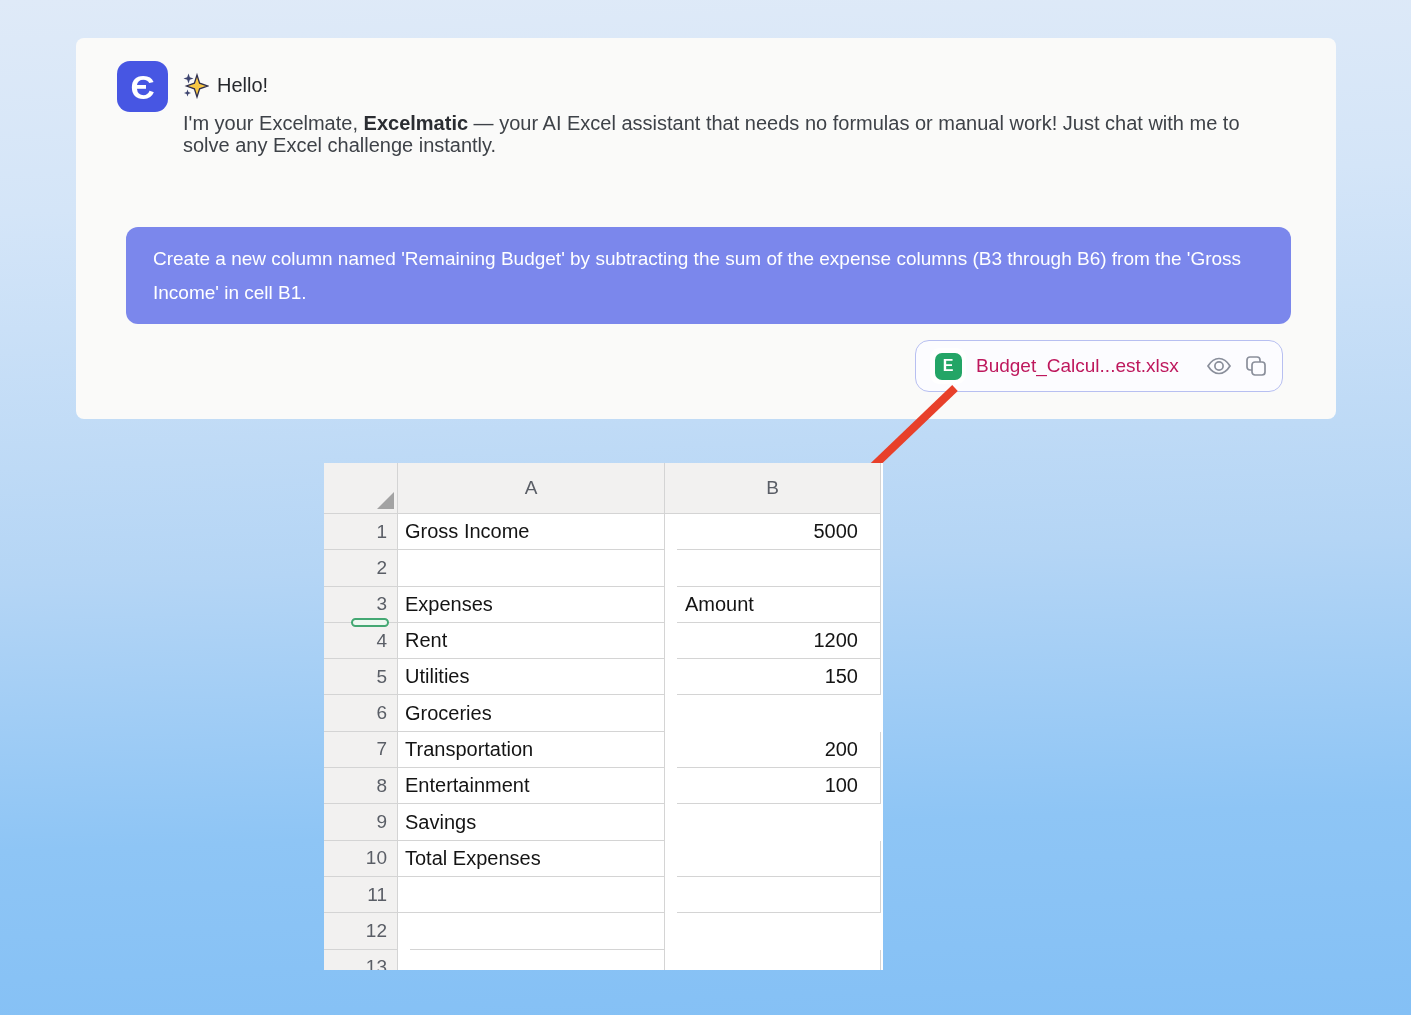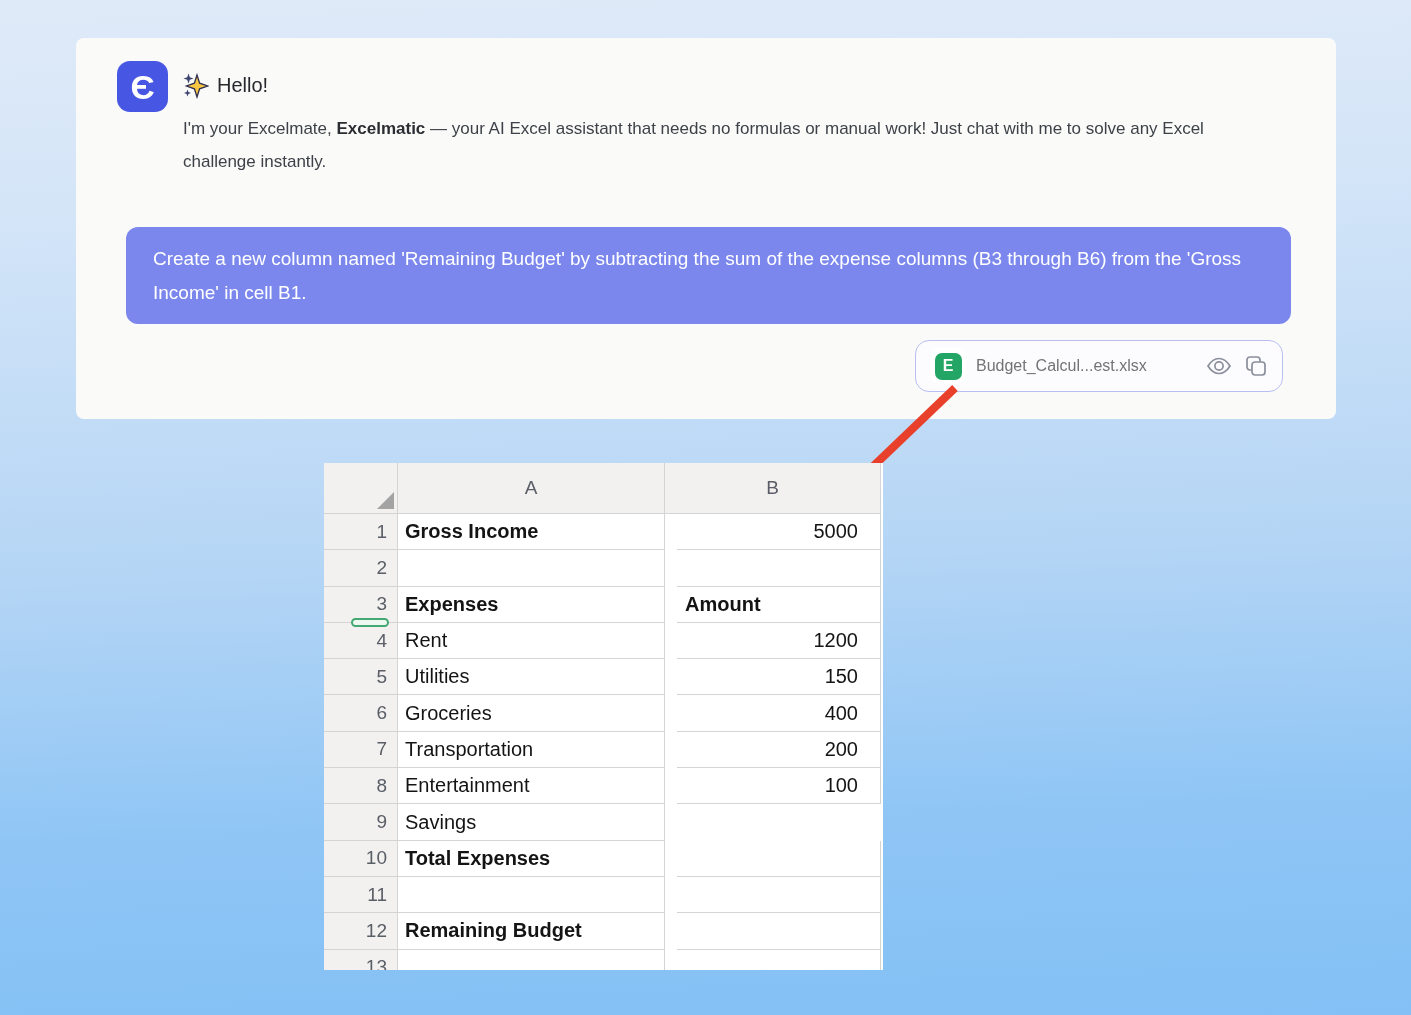--- a/index.html
+++ b/index.html
@@ -21,21 +21,21 @@
     display:flex; align-items:center; justify-content:center;
     font-size:34px; font-weight:700; line-height:1;
   }
   .hello-row {
     position:absolute; left:106px; top:34px; display:flex; align-items:center; gap:8px;
   }
   .hello-row .sparkles { width:27px; height:27px; display:inline-block; }
   .hello-text { font-size:20px; font-weight:400; color:#26282d; }
   .intro {
     position:absolute; left:107px; top:74px; width:1080px;
-    font-size:17px; line-height:33px; color:#3e4248;
+    font-size:20px; line-height:22px; color:#3e4248;
   }
   .intro b { color:#2b2d32; }
 
   .bubble {
     position:absolute; left:50px; top:189px; width:1165px; height:97px;
     background:#7b87ec; border-radius:12px; color:#ffffff;
     font-size:19px; line-height:34px; padding:15px 27px;
   }
 
   .chip {
@@ -45,21 +45,21 @@
   }
   .file-tile {
     width:36px; height:36px; background:#ffffff; border-radius:9px;
     display:flex; align-items:center; justify-content:center; flex:0 0 auto;
   }
   .file-ico {
     width:27px; height:27px; background:#23a566; border-radius:7px;
     color:#fff; font-size:16px; font-weight:700;
     display:flex; align-items:center; justify-content:center;
   }
-  .chip-name { font-size:16px; color:#737373; white-space:nowrap; flex:1 1 auto; }
+  .chip-name { font-size:19px; color:#be185d; white-space:nowrap; flex:1 1 auto; }
   .chip-actions { display:flex; align-items:center; gap:12px; flex:0 0 auto; }
   .chip-actions svg { display:block; }
 
   
   .arrow-wrap { position:absolute; left:815px; top:378px; width:160px; height:135px; pointer-events:none; }
 
   
   .sheet {
     position:absolute; left:324px; top:463px; width:559px; height:507px;
     background:#ffffff; overflow:hidden; font-family:"Liberation Sans", sans-serif;
@@ -69,21 +69,21 @@
   .cell {
     border-right:1px solid #d4d4d4; border-bottom:1px solid #d4d4d4;
     display:flex; align-items:center; overflow:hidden; white-space:nowrap;
     font-size:20px; color:#141414; background:#ffffff;
   }
   .hdr .cell { background:#f2f1f0; color:#5a5e66; font-size:19px; justify-content:center; position:relative; }
   .cell.rn { background:#f2f1f0; color:#5a5e66; justify-content:flex-end; padding-right:10px; font-size:19px; }
   .cell.ca { padding-left:7px; }
   .cell.cb { padding-left:8px;margin-left:12px; }
   .cell.cb.num { justify-content:flex-end; padding-right:22px; padding-left:0; }
-  .cell.b { font-weight:700; }
+  .cell.b { font-weight:400; }
   .corner-tri {
     position:absolute; right:3px; bottom:4px; width:0; height:0;
     border-left:17px solid transparent; border-bottom:17px solid #a3a3a3;
   }
   .row3-marker {
     position:absolute; left:27px; top:155px; width:38px; height:9px;
     border:2px solid #44a873; border-radius:5px; background:#eef8f1;
   }
 </style>
 </head>
@@ -168,21 +168,20 @@
         <div class="cell cb num">1200</div>
       </div>
       <div class="srow">
         <div class="cell rn">5</div>
         <div class="cell ca">Utilities</div>
         <div class="cell cb num">150</div>
       </div>
       <div class="srow">
         <div class="cell rn">6</div>
         <div class="cell ca">Groceries</div>
-        <div class="cell cb num">400</div>
       </div>
       <div class="srow">
         <div class="cell rn">7</div>
         <div class="cell ca">Transportation</div>
         <div class="cell cb num">200</div>
       </div>
       <div class="srow">
         <div class="cell rn">8</div>
         <div class="cell ca">Entertainment</div>
         <div class="cell cb num">100</div>
@@ -196,21 +195,20 @@
         <div class="cell ca b">Total Expenses</div>
         <div class="cell cb b"></div>
       </div>
       <div class="srow">
         <div class="cell rn">11</div>
         <div class="cell ca"></div>
         <div class="cell cb"></div>
       </div>
       <div class="srow">
         <div class="cell rn">12</div>
-        <div class="cell ca b">Remaining Budget</div>
         <div class="cell cb b"></div>
       </div>
       <div class="srow">
         <div class="cell rn">13</div>
         <div class="cell ca"></div>
         <div class="cell cb"></div>
       </div>
     </div>
   <div class="row3-marker"></div>
 </div>

